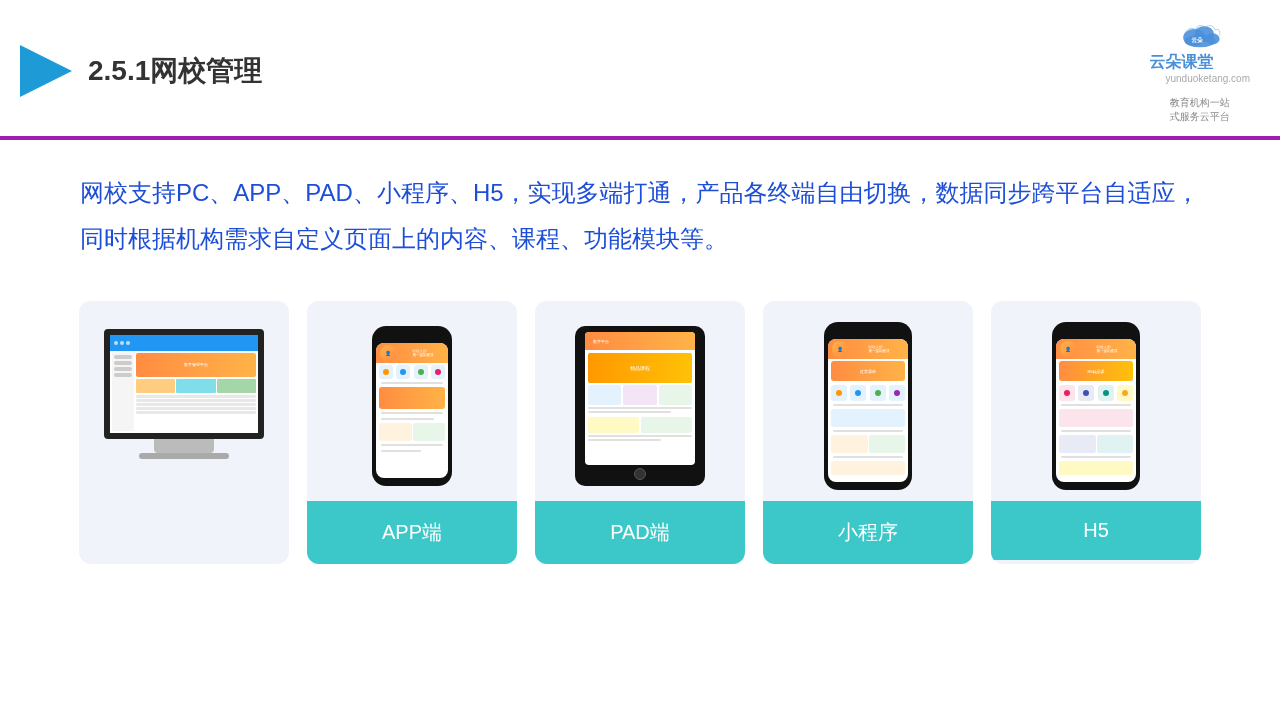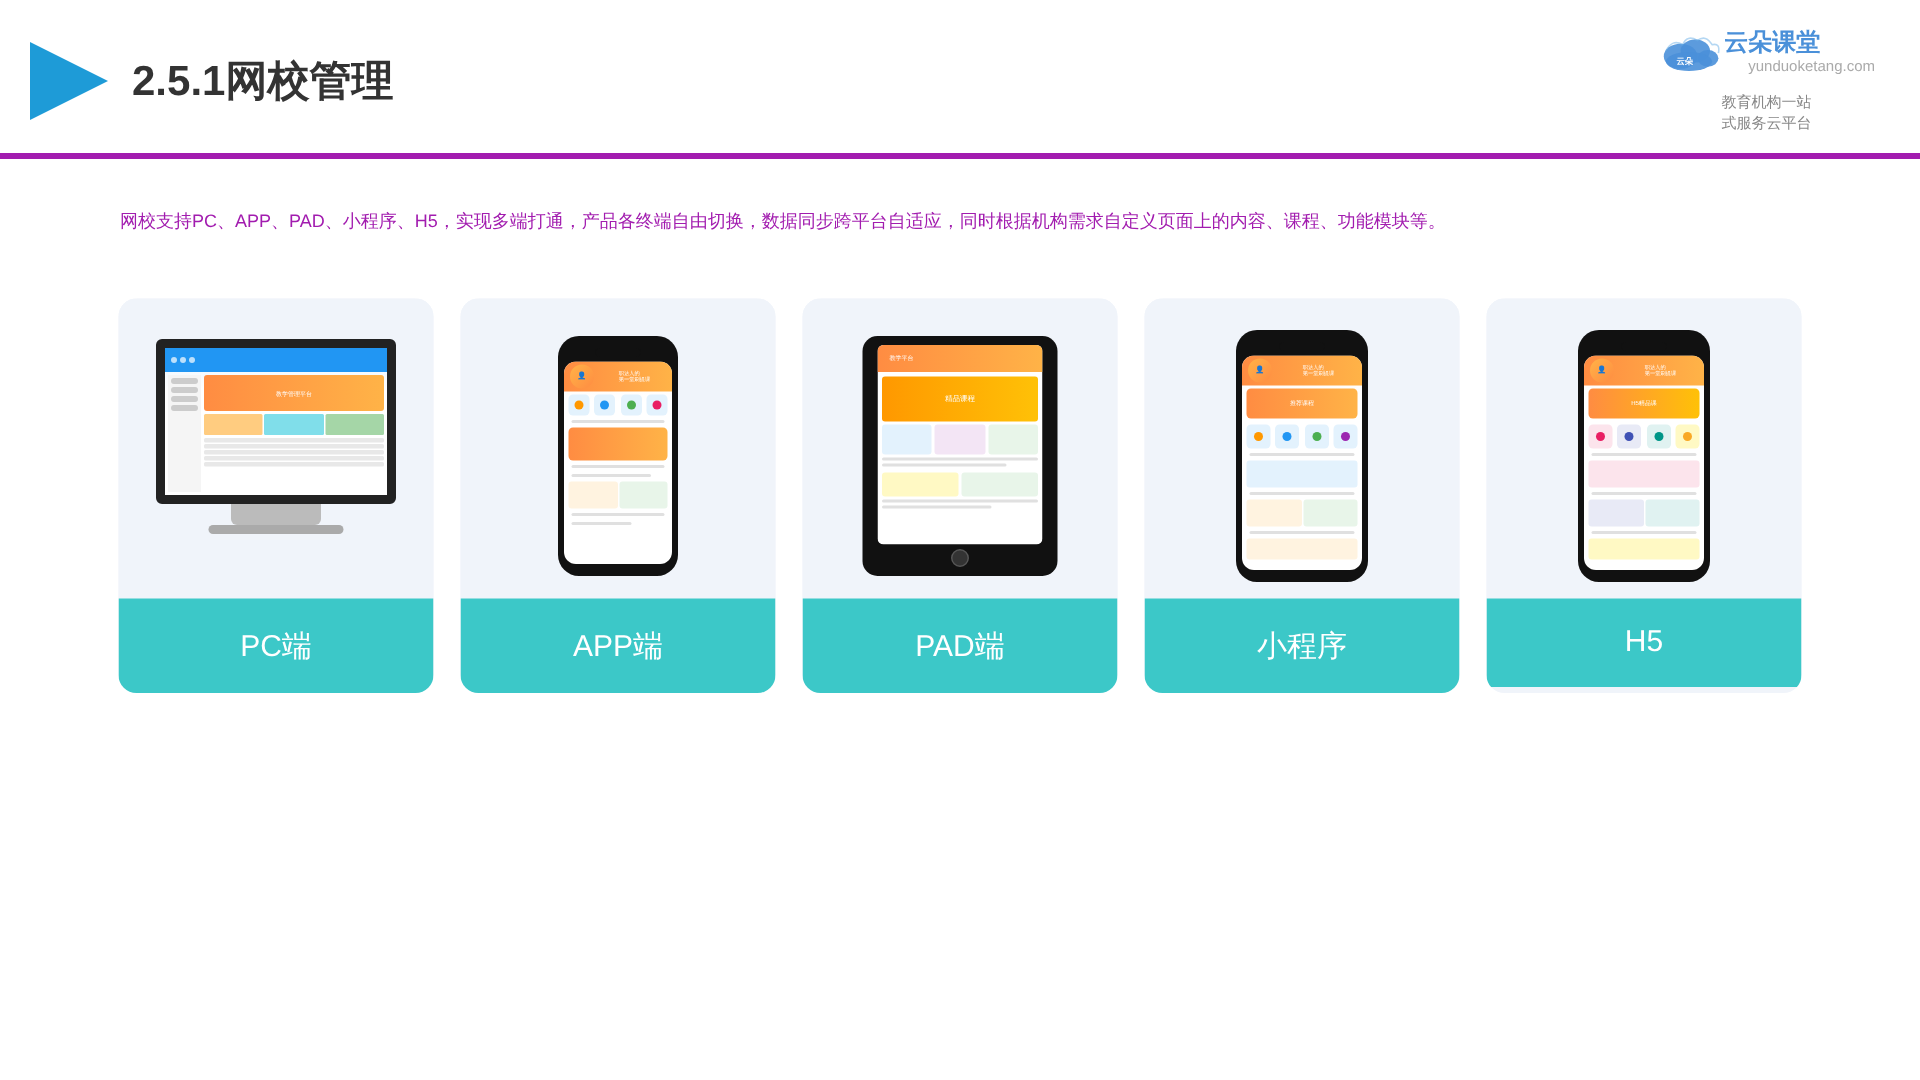--- a/index.html
+++ b/index.html
@@ -36,20 +36,21 @@
     }
     .logo-area {
       display: flex;
       flex-direction: column;
       align-items: center;
     }
     .logo-cloud {
       display: flex;
       align-items: center;
       gap: 2px;
+      flex-direction: column;
     }
     .logo-text {
       font-size: 16px;
       color: #4a90d9;
       font-weight: bold;
     }
     .logo-sub {
       font-size: 11px;
       color: #888;
       text-align: center;
@@ -63,22 +64,22 @@
 
     
     .cloud-icon-svg {
       width: 42px;
       height: 32px;
     }
 
     
     .description {
       padding: 30px 80px 10px 80px;
-      font-size: 12px;
-      color: #a21caf;
+      font-size: 24px;
+      color: #1d4ed8;
       line-height: 1.9;
     }
 
     
     .cards-container {
       display: flex;
       gap: 18px;
       padding: 30px 60px 30px 60px;
       justify-content: center;
     }
@@ -472,21 +473,20 @@
                   <div class="screen-row"></div>
                 </div>
               </div>
             </div>
           </div>
         </div>
         <div class="monitor-stand"></div>
         <div class="monitor-base"></div>
       </div>
     </div>
-    <div class="card-label">PC端</div>
   </div>
 
   <div class="card">
     <div class="card-image-area">
       <div class="phone-mockup">
         <div class="phone-notch"></div>
         <div class="phone-screen">
           <div class="phone-screen-inner">
             <div class="phone-header">
               <div class="phone-avatar" style="background: linear-gradient(135deg,#ffb347,#ff8c42);">

